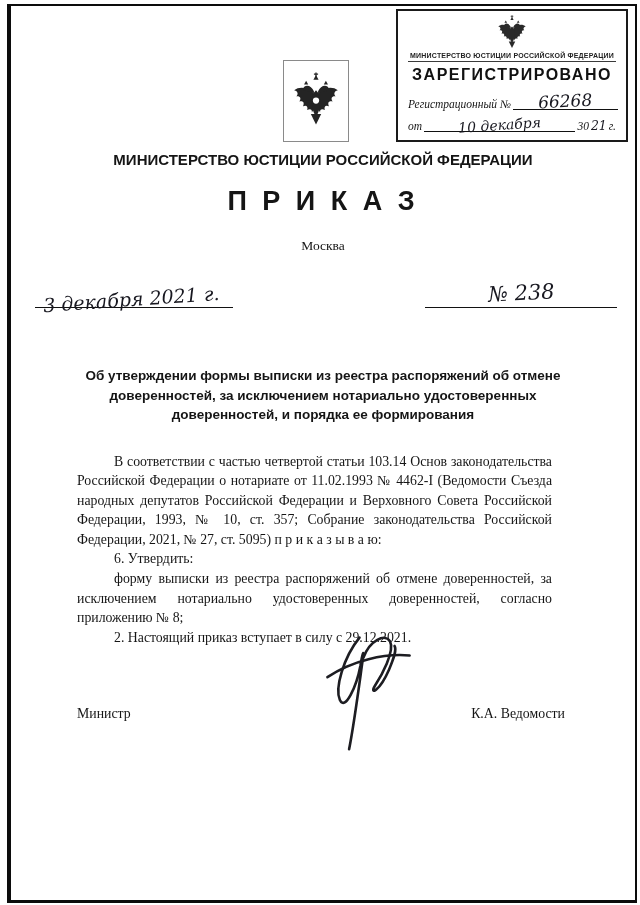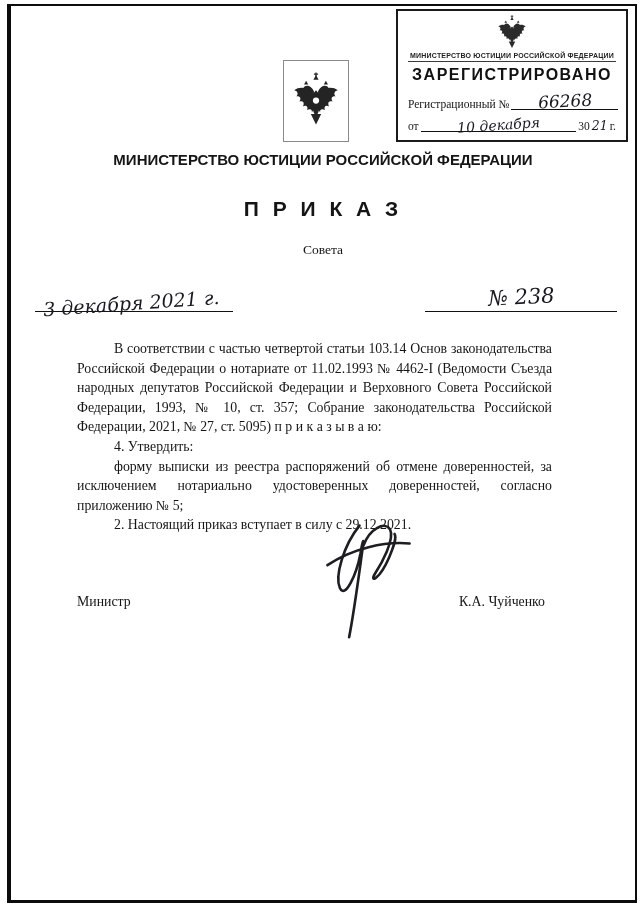--- a/index.html
+++ b/index.html
@@ -43,39 +43,39 @@
     font-weight:700; font-size:7px; letter-spacing:.2px;
     white-space:nowrap; margin-top:2px; color:#222;
   }
   .stamp-rule { border-top:1px solid #3a3a3a; margin:2px 2px 0; }
   .stamp-registered {
     font-family:"Liberation Sans", sans-serif;
     font-weight:700; font-size:16px; letter-spacing:1.5px;
     margin-top:4px; color:#111;
   }
   .stamp-line { display:flex; align-items:flex-end; font-size:11.5px; margin-top:5px; }
-  .printed { white-space:nowrap; padding:0 2px; }
+  .printed { white-space:nowrap; padding:0 2px;font-style:italic; }
   .fill { flex:1; border-bottom:1.2px solid #111; text-align:center; }
   .hand {
     font-family:"DejaVu Serif", serif;
     font-style:italic; color:#181820;
   }
   .reg-num   { font-size:17px; display:inline-block; transform:rotate(-3deg) translateY(2px); }
   .stamp-date{ font-size:14px; display:inline-block; transform:rotate(-4deg) translateY(2px); }
   .stamp-year{ font-size:12.5px; display:inline-block; transform:translateY(1px); }
 
   
   .head { padding-top:144px; text-align:center; }
   .ministry {
     font-family:"Liberation Sans", sans-serif;
     font-weight:700; font-size:15px; line-height:19px;
   }
   .doc-type {
     font-family:"Liberation Sans", sans-serif;
-    font-weight:700; font-size:21px; letter-spacing:4px; margin-top:28px;
+    font-weight:700; font-size:27px; letter-spacing:4px; margin-top:17px;
   }
   .city { font-size:13.5px; margin-top:21px; }
 
   
   .date-row { display:flex; justify-content:space-between; margin:27px 18px 0 24px; }
   .date-cell {
     width:198px; height:26px; position:relative;
     border-bottom:1.5px solid #121212;
   }
   .date-hand {
@@ -99,21 +99,21 @@
   .body-text {
     margin-top:27px; padding:0 83px 0 66px;
     font-size:13.8px; line-height:19.6px; text-align:justify;
   }
   .body-text p { margin:0; text-indent:37px; }
 
   
   .sig-row {
     position:relative;
     display:flex; justify-content:space-between; align-items:center;
-    margin-top:38px; padding:0 90px 0 66px; height:58px;
+    margin-top:38px; padding:0 70px 0 66px; height:58px;
     font-size:13.8px;
   }
   .sig-script {
     position:absolute; left:292px; top:-58px;
     width:130px; height:126px; transform:rotate(-6deg);
   }
 </style>
 </head>
 <body>
 
@@ -172,47 +172,48 @@
       <span class="fill"><span class="hand stamp-date">10 декабря</span></span>
       <span class="printed">30</span>
         <span class="hand stamp-year">21</span>
       <span class="printed">г.</span>
     </div>
   </div>
 
   <div class="head">
     <div class="ministry">МИНИСТЕРСТВО ЮСТИЦИИ РОССИЙСКОЙ ФЕДЕРАЦИИ</div>
     <div class="doc-type">П Р И К А З</div>
-    <div class="city">Совета</div>
+    <div class="city">Москва</div>
   </div>
 
   <div class="date-row">
     <div class="date-cell">
       <span class="hand date-hand">3 декабря 2021 г.</span>
     </div>
     <div class="num-cell">
       <span class="hand num-hand">№ 238</span>
     </div>
   </div>
 
+  <div class="title">Об утверждении формы выписки из реестра распоряжений об отмене доверенностей, за исключением нотариально удостоверенных доверенностей, и порядка ее формирования</div>
 
   <div class="body-text">
     <p>В соответствии с частью четвертой статьи 103.14 Основ законодательства Российской Федерации о нотариате от 11.02.1993 № 4462-I (Ведомости Съезда народных депутатов Российской Федерации и Верховного Совета Российской Федерации, 1993, № 10, ст. 357; Собрание законодательства Российской Федерации, 2021, № 27, ст. 5095) п р и к а з ы в а ю:</p>
-    <p>4. Утвердить:</p>
-    <p>форму выписки из реестра распоряжений об отмене доверенностей, за исключением нотариально удостоверенных доверенностей, согласно приложению № 5;</p>
+    <p>6. Утвердить:</p>
+    <p>форму выписки из реестра распоряжений об отмене доверенностей, за исключением нотариально удостоверенных доверенностей, согласно приложению № 8;</p>
     <p>2. Настоящий приказ вступает в силу с 29.12.2021.</p>
   </div>
 
   <div class="sig-row">
     <span class="sig-pos">Министр</span>
     <span class="sig-script">
       <svg width="130" height="126" viewBox="0 0 130 126" aria-hidden="true">
         <g stroke="#1d1d22" stroke-width="2.6" fill="none" stroke-linecap="round">
           <path d="M62 10 C44 28 32 58 36 70 C40 82 54 58 60 38 C63 27 66 20 63 32 C57 56 48 94 40 120"></path>
           <path d="M64 30 C72 14 88 8 92 17 C96 27 80 50 72 60 C66 68 76 66 88 45 C94 34 98 26 96 22"></path>
           <path d="M26 46 C52 32 86 28 110 33"></path>
         </g>
       </svg>
     </span>
-    <span class="sig-name">К.А. Чуйченко</span>
+    <span class="sig-name">К.А. Ведомости</span>
   </div>
 
 </div>
 
 </body></html>

